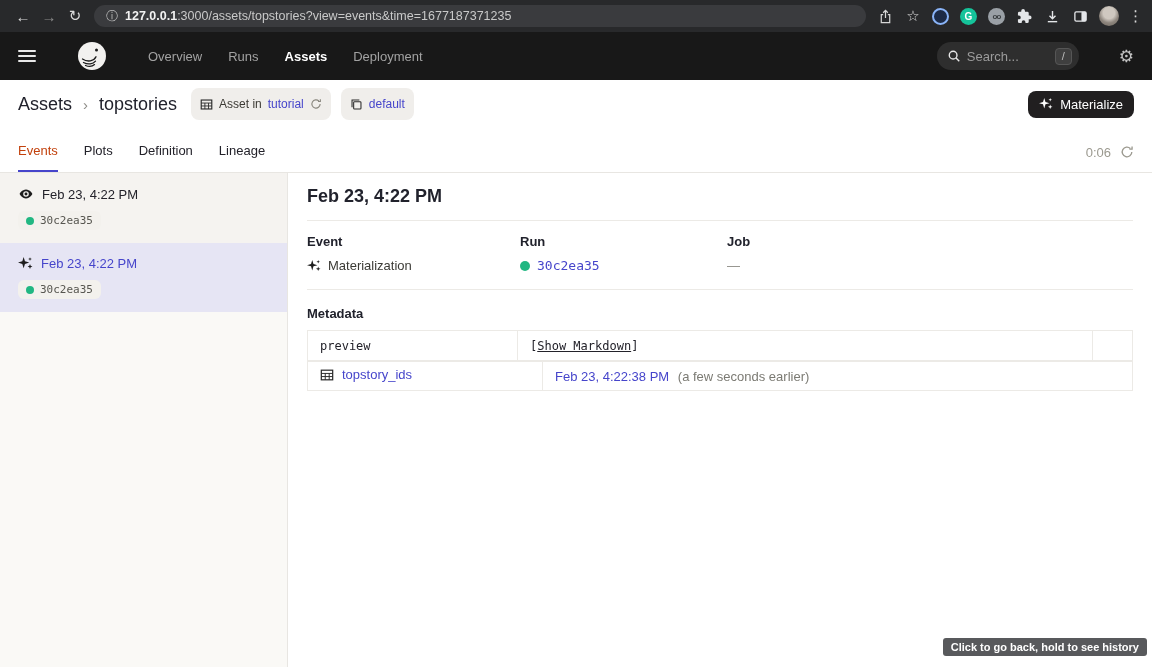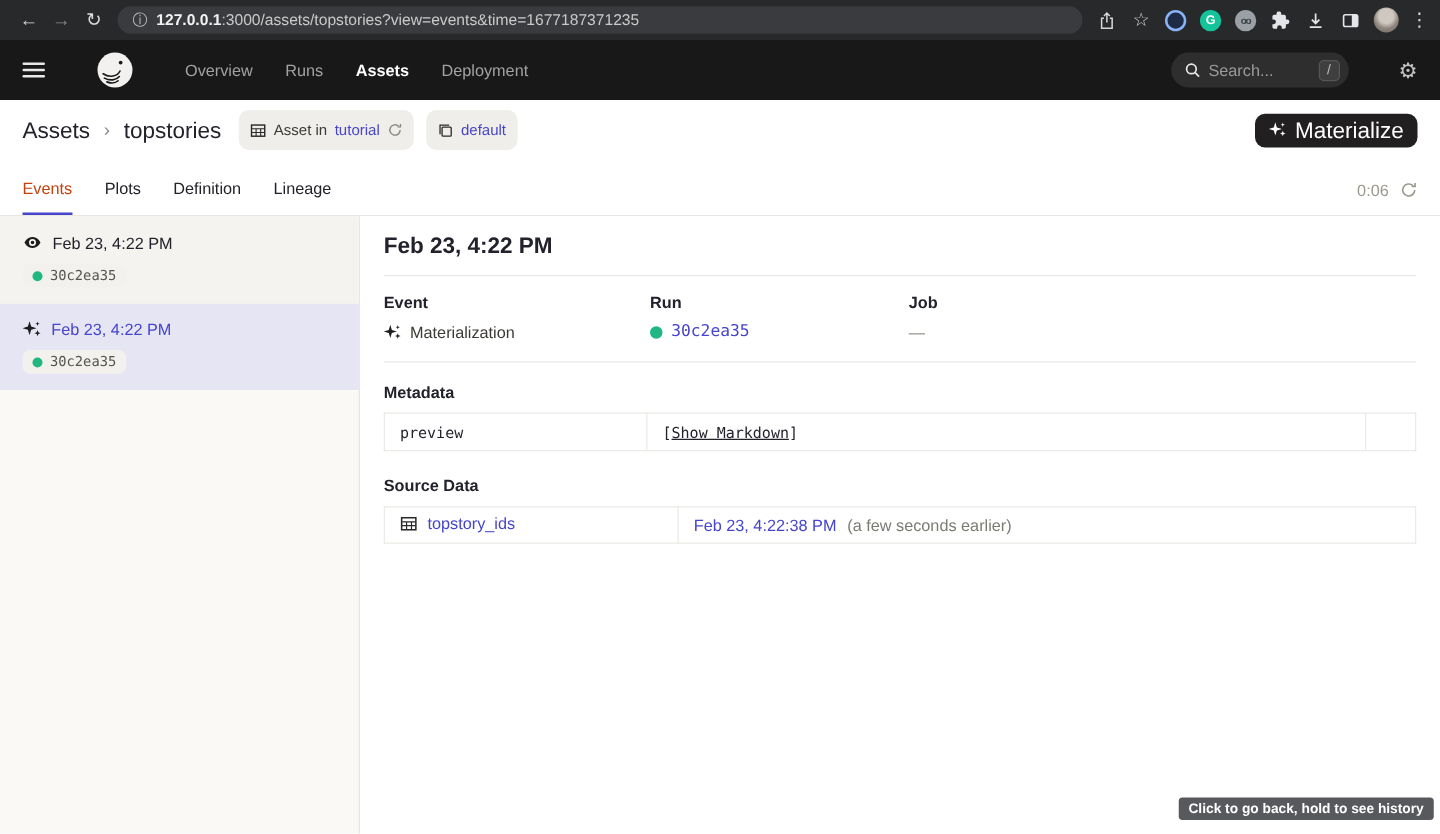--- a/index.html
+++ b/index.html
@@ -45,21 +45,21 @@
   
   .page-header { height:48px; display:flex; align-items:center; padding:0 18px; gap:10px; background:#fff; }
   .crumb { font-size:18px; color:#21222c; cursor:pointer; }
   .crumb-sep { color:#8e8d88; font-size:15px; padding:0 1px; }
   .crumb-cur { font-size:18px; color:#21222c; font-weight:500; }
   .badge { height:24px; background:#f0eeeb; border-radius:8px; display:inline-flex; align-items:center;
            gap:6px; padding:16px 9px; font-size:12px; color:#3c3a34; cursor:pointer; }
   .badge .blink { color:#4645cb; }
   .badge .brefresh { color:#8a887f; display:flex; }
   .materialize-btn { margin-left:auto; height:27px; background:#211f20; color:#fff; border:none; border-radius:8px;
-                     display:inline-flex; align-items:center; gap:7px; padding:0 11px; font-size:18px; cursor:pointer;
+                     display:inline-flex; align-items:center; gap:7px; padding:0 11px; font-size:13px; cursor:pointer;
                      font-family:"Liberation Sans", sans-serif; }
 
   
   .tab-row { height:45px; display:flex; padding:0 18px; gap:26px; border-bottom:1px solid #e8e6e2; background:#fff; }
   .tab { font-size:13px; color:#23222a; padding-top:15px; cursor:pointer; }
   .tab.active { color:#c2410c; border-bottom:2px solid #4645cb; }
   .tab-right { margin-left:auto; display:flex; align-items:center; gap:9px; padding-top:10px; height:38px; color:#9b998f; }
   .countdown { font-size:13px; }
 
   
@@ -317,21 +317,20 @@
       <tr>
         <td class="mkey">preview</td>
         <td class="mval">
           <span>[</span><span class="mono-link">Show Markdown</span><span>]</span>
         </td>
         <td class="mend"></td>
       </tr>
     </tbody>
       </table>
 
-    <div class="sec-title" style="margin-top:20px">Source Data</div>
     <table class="src-table">
       <tbody>
           <tr>
         <td class="sname">
           <span class="src-asset">
             <span>
               <svg width="14" height="14" viewBox="0 0 16 16">
                     <rect x="1.5" y="2.5" width="13" height="11" fill="none" stroke="#2a2a2a" stroke-width="1.4"></rect>
                     <path d="M1.5 6.2h13M1.5 9.8h13M6 6.2v7.3M10.5 6.2v7.3" stroke="#2a2a2a" stroke-width="1.1" fill="none"></path>
                   </svg>

